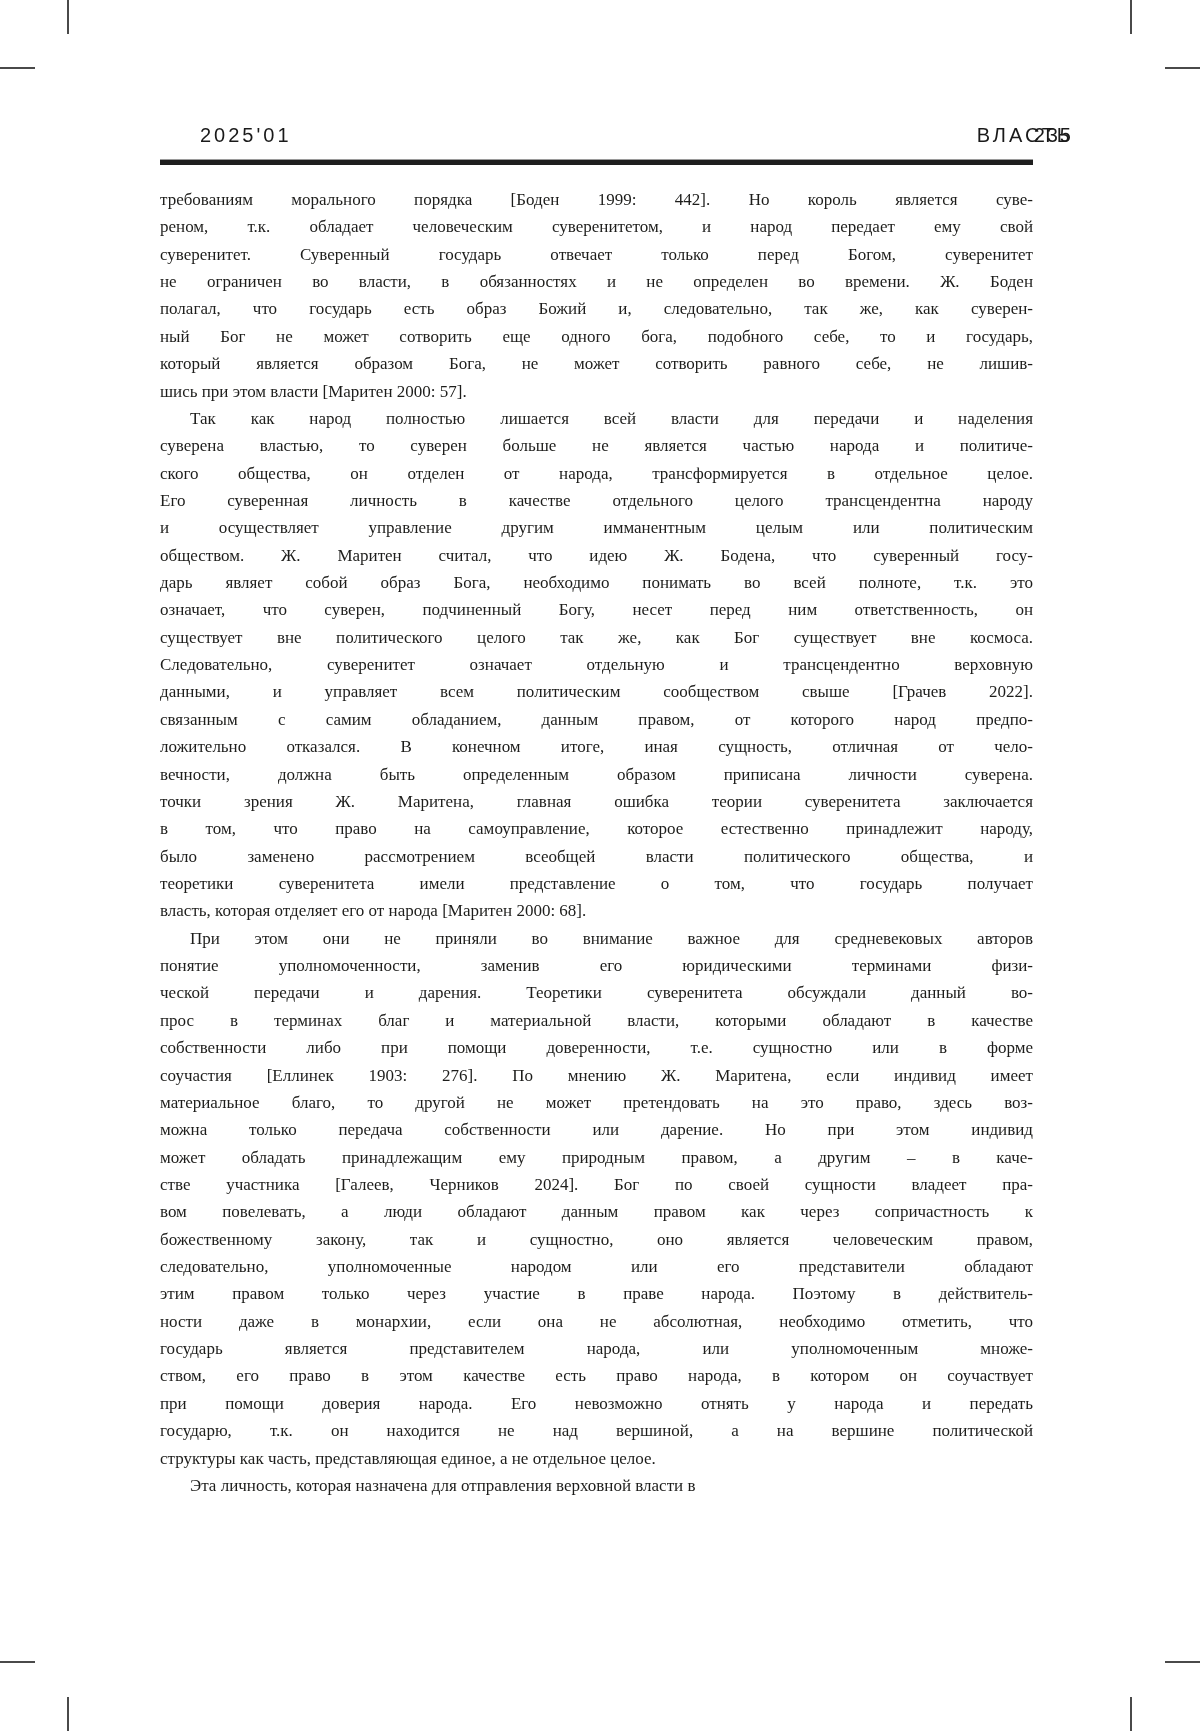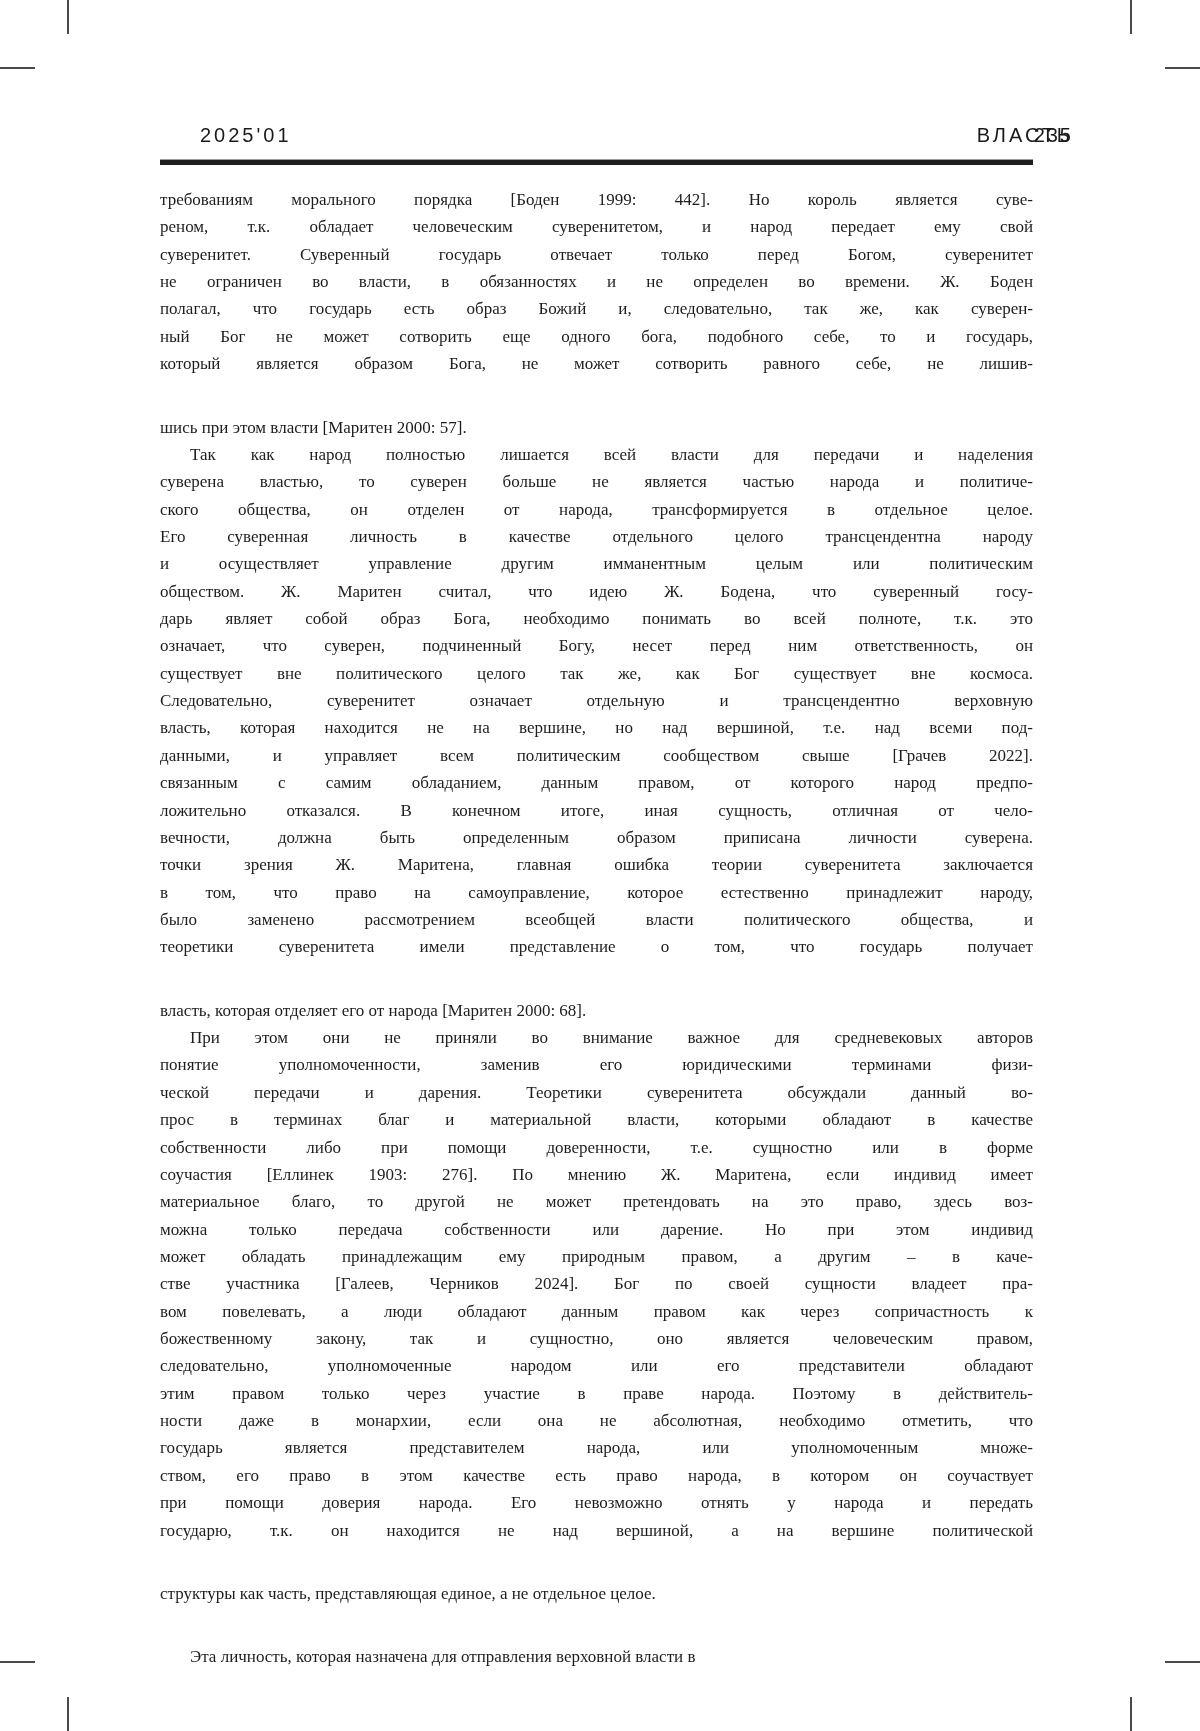--- a/index.html
+++ b/index.html
@@ -59,21 +59,21 @@
     font-size: 17px;
     line-height: 27.36px;
   }
   .bodytext .line {
     height: 27.36px;
     text-align: justify;
     text-align-last: justify;
     overflow: visible;
   }
   .bodytext .line.indent { text-indent: 30px; }
-  .bodytext .line.last { text-align-last: left; margin-top: 36px; }
+  .bodytext .line.last { text-align-last: left; }
 </style>
 </head>
 <body>
 
 <div id="page">
 
   <div id="crop-tl-v" class="crop v"></div>
   <div id="crop-tl-h" class="crop h"></div>
   <div id="crop-tr-v" class="crop v"></div>
   <div id="crop-tr-h" class="crop h"></div>
@@ -101,21 +101,20 @@
       <div class="line indent">Так как народ полностью лишается всей власти для передачи и наделения</div>
       <div class="line">суверена властью, то суверен больше не является частью народа и политиче-</div>
       <div class="line">ского общества, он отделен от народа, трансформируется в отдельное целое.</div>
       <div class="line">Его суверенная личность в качестве отдельного целого трансцендентна народу</div>
       <div class="line">и осуществляет управление другим имманентным целым или политическим</div>
       <div class="line">обществом. Ж. Маритен считал, что идею Ж. Бодена, что суверенный госу-</div>
       <div class="line">дарь являет собой образ Бога, необходимо понимать во всей полноте, т.к. это</div>
       <div class="line">означает, что суверен, подчиненный Богу, несет перед ним ответственность, он</div>
       <div class="line">существует вне политического целого так же, как Бог существует вне космоса.</div>
       <div class="line">Следовательно, суверенитет означает отдельную и трансцендентно верховную</div>
-      <div class="line">власть, которая находится не на вершине, но над вершиной, т.е. над всеми под-</div>
       <div class="line">данными, и управляет всем политическим сообществом свыше [Грачев 2022].</div>
       <div class="line">связанным с самим обладанием, данным правом, от которого народ предпо-</div>
       <div class="line">ложительно отказался. В конечном итоге, иная сущность, отличная от чело-</div>
       <div class="line">вечности, должна быть определенным образом приписана личности суверена.</div>
       <div class="line">точки зрения Ж. Маритена, главная ошибка теории суверенитета заключается</div>
       <div class="line">в том, что право на самоуправление, которое естественно принадлежит народу,</div>
       <div class="line">было заменено рассмотрением всеобщей власти политического общества, и</div>
       <div class="line">теоретики суверенитета имели представление о том, что государь получает</div>
       <div class="line last">власть, которая отделяет его от народа [Маритен 2000: 68].</div>
       <div class="line indent">При этом они не приняли во внимание важное для средневековых авторов</div>

